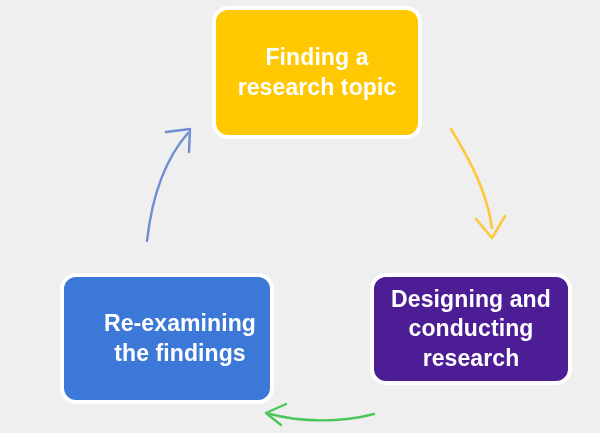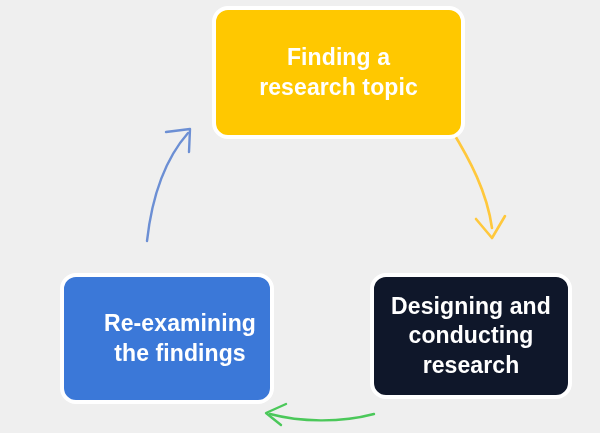--- a/index.html
+++ b/index.html
@@ -41,30 +41,30 @@
     font-size: 23px;
     font-weight: 600;
     line-height: 1.28;
     letter-spacing: 0.1px;
     white-space: pre-line;
     padding: 0 8px;
   }
   #node-topic {
     left: 212px;
     top: 6px;
-    width: 253px;
+    width: 210px;
     height: 133px;
     background: #ffc800;
   }
   #node-research {
     left: 370px;
     top: 273px;
     width: 202px;
-    height: 126px;
-    background: #0f172a;
+    height: 112px;
+    background: #4c1d95;
   }
   #node-findings {
     left: 60px;
     top: 273px;
     width: 214px;
     height: 131px;
     background: #3b78d8;
     padding-left: 26px;
   }
 </style>

